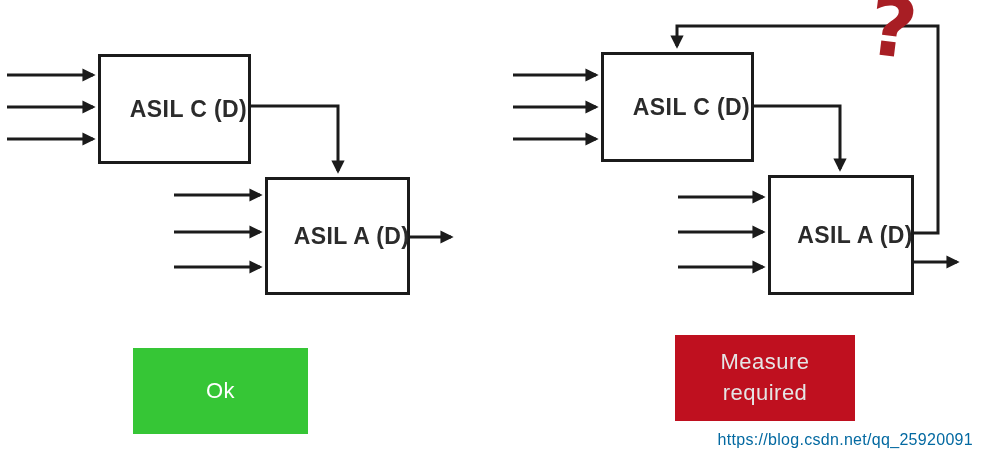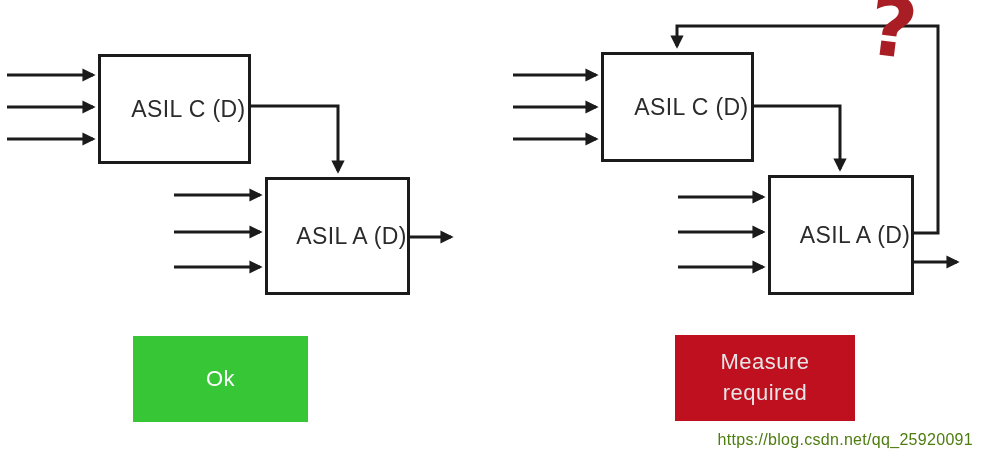--- a/index.html
+++ b/index.html
@@ -15,21 +15,21 @@
     position: absolute;
     box-sizing: border-box;
     border: 3px solid #1b1b1b;
     background: #ffffff;
     display: flex;
     align-items: center;
     justify-content: center;
   }
   .box-label {
     font-size: 23px;
-    font-weight: 400;
+    font-weight: 700;
     letter-spacing: 0.4px;
     color: #2b2b2b;
     white-space: nowrap;
     margin-left: 28px;
   }
   .verdict {
     position: absolute;
     box-sizing: border-box;
     display: flex;
     align-items: center;
@@ -98,33 +98,33 @@
   </svg>
 
   <div class="box" style="left: 98px; top: 54px; width: 153px; height: 110px; border-color: rgb(27, 27, 27);">
     <span class="box-label" style="color: rgb(43, 43, 43);">ASIL C (D)</span>
   </div>
 
   <div class="box" style="left: 265px; top: 177px; width: 145px; height: 118px; border-color: rgb(27, 27, 27);">
     <span class="box-label" style="color: rgb(43, 43, 43);">ASIL A (D)</span>
   </div>
 
-  <div class="verdict" style="left: 133px; top: 336px; width: 175px; height: 86px; background-color: rgb(54, 198, 54);">
+  <div class="verdict" style="left: 133px; top: 348px; width: 175px; height: 86px; background-color: rgb(54, 198, 54);">
     <span class="verdict-label" style="color: rgb(255, 255, 255);">Ok</span>
   </div>
 
   <div class="box" style="left: 601px; top: 52px; width: 153px; height: 110px; border-color: rgb(27, 27, 27);">
     <span class="box-label" style="color: rgb(43, 43, 43);">ASIL C (D)</span>
   </div>
 
   <div class="box" style="left: 768px; top: 175px; width: 146px; height: 120px; border-color: rgb(27, 27, 27);">
     <span class="box-label" style="color: rgb(43, 43, 43);">ASIL A (D)</span>
   </div>
 
   <div class="verdict" style="left: 675px; top: 335px; width: 180px; height: 86px; background-color: rgb(191, 16, 31);">
     <span class="verdict-label wrap" style="color: #e5e5e5;">Measure required</span>
   </div>
 
   <div class="qmark" style="color: rgb(168, 30, 36);">?</div>
 
-  <div class="watermark" style="color: #4d7c0f;">https://blog.csdn.net/qq_25920091</div>
+  <div class="watermark" style="color: #0369a1;">https://blog.csdn.net/qq_25920091</div>
 
 </div>
 
 </body></html>

